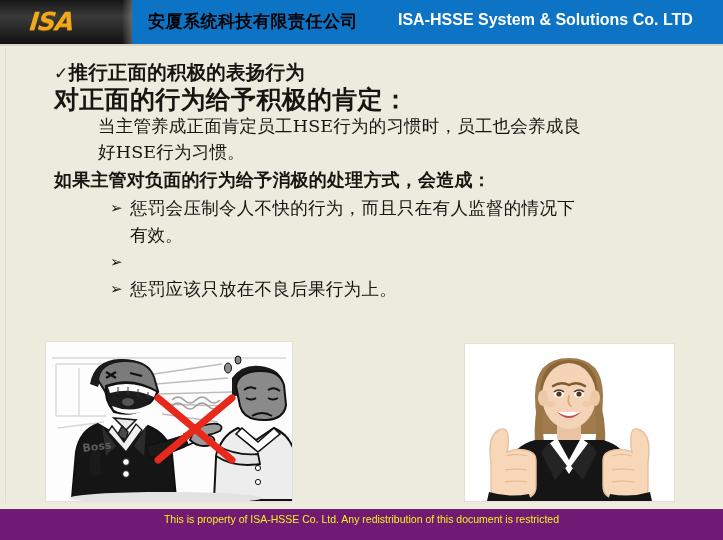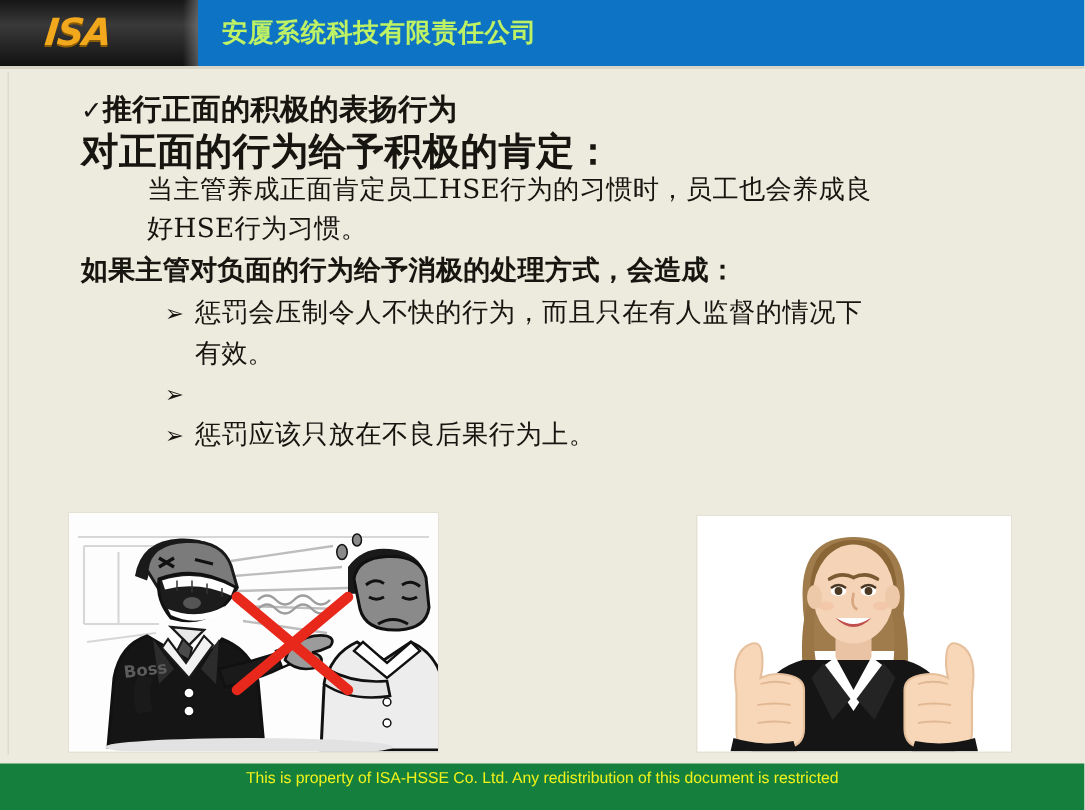--- a/index.html
+++ b/index.html
@@ -57,21 +57,21 @@
     text-shadow: 0 1px 0 #8a5c05;
     transform: skewX(-6deg);
   }
   #header-title-cn {
     position: absolute;
     left: 148px;
     top: 10px;
     font-family: "DejaVu Sans", "Liberation Sans", sans-serif;
     font-size: 17px;
     font-weight: bold;
-    color: #bef264;
+    color: #000000;
     letter-spacing: .5px;
     white-space: nowrap;
   }
   #header-title-en {
     position: absolute;
     left: 398px;
     top: 11px;
     font-family: "Liberation Sans", sans-serif;
     font-size: 16px;
     font-weight: bold;
@@ -173,21 +173,21 @@
     border: 1px solid #e4e1d3;
   }
   .cap { position:absolute; }
 
   
   #footer {
     position: absolute;
     left: 0; top: 509px;
     width: 723px;
     height: 31px;
-    background: #15803d;
+    background: #701a75;
     text-align: center;
   }
   .footer-line {
     color: #f2f21a;
     font-family: "Liberation Sans", sans-serif;
     font-size: 10.5px;
     line-height: 14px;
     white-space: nowrap;
   }
   #footer-line1 { padding-top: 3px; }
@@ -195,20 +195,21 @@
 </head>
 <body>
 
 <div id="slide">
 
   <div id="header">
     <div id="header-logo-panel">
       <div id="logo-text">ISA</div>
     </div>
     <div id="header-title-cn">安厦系统科技有限责任公司</div>
+    <div id="header-title-en">ISA-HSSE  System &amp; Solutions Co. LTD</div>
   </div>
   <div id="header-underline"></div>
 
   <div id="left-rule"></div>
 
   <div id="content">
 
     <div class="line l1"><span class="tick">✓</span><span>推行正面的积极的表扬行为</span></div>
 
     <div class="line l2">对正面的行为给予积极的肯定：</div>

